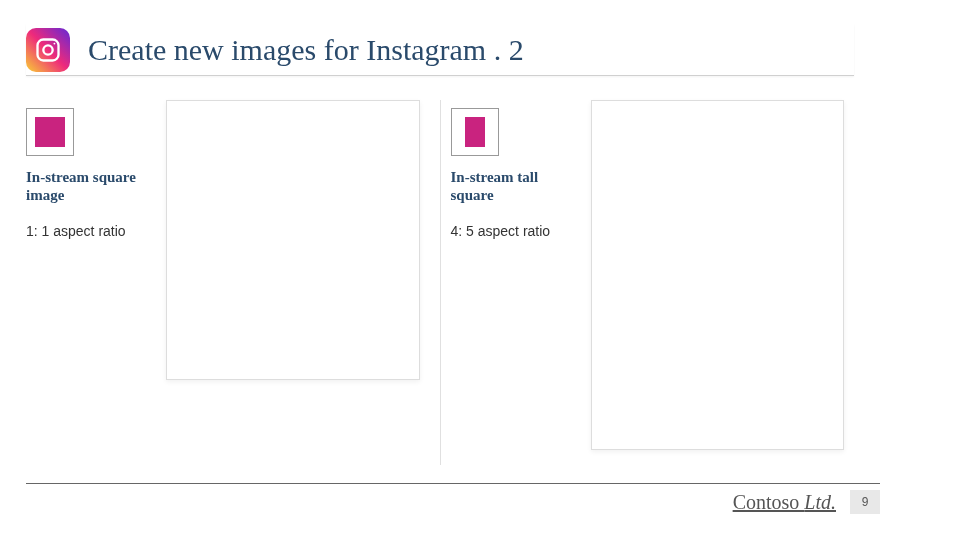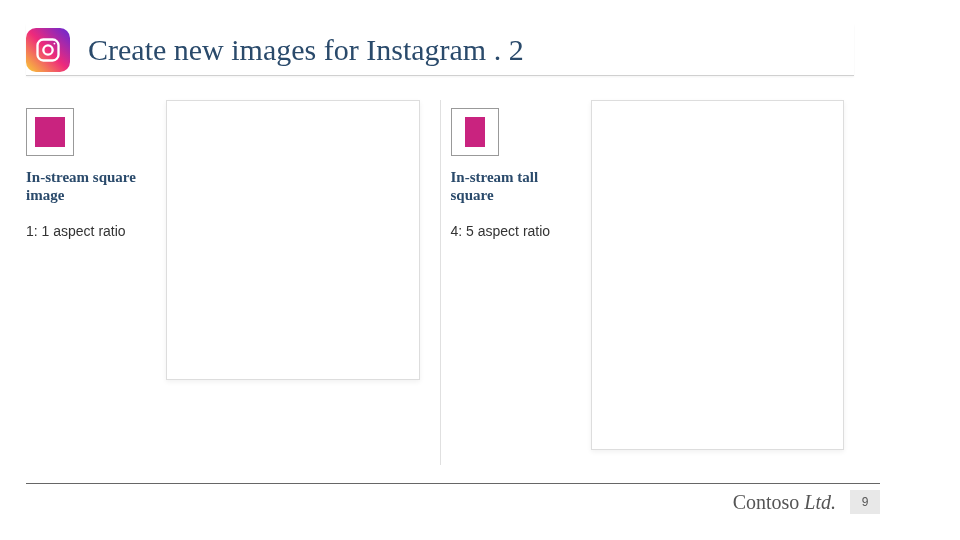--- a/index.html
+++ b/index.html
@@ -37,21 +37,21 @@
     margin-left: 10px; margin-right: 10px;
     box-shadow: 0 2px 5px rgba(0,0,0,0.06);
   }
   .col-left .placeholder { height: 280px; }
   .col-right .placeholder { height: 350px; }
   .footer {
     position: absolute; left: 26px; right: 0; bottom: 26px;
     border-top: 1px solid #666; padding-top: 6px;
     display: flex; justify-content: flex-end; align-items: center;
   }
-  .company { font-size: 20px; color: #555; font-family: Georgia, serif; }
+  .company { font-size: 20px; color: #555; font-family: Georgia, serif; text-decoration: underline; }
   .company .ltd { font-style: italic; }
   .page-num {
     width: 30px; height: 24px; background: #e8e8e8; color: #555;
     font-size: 12px; display: flex; align-items: center; justify-content: center;
     margin-left: 14px; font-family: Arial, sans-serif;
   }
 </style>
 </head>
 <body>
 

